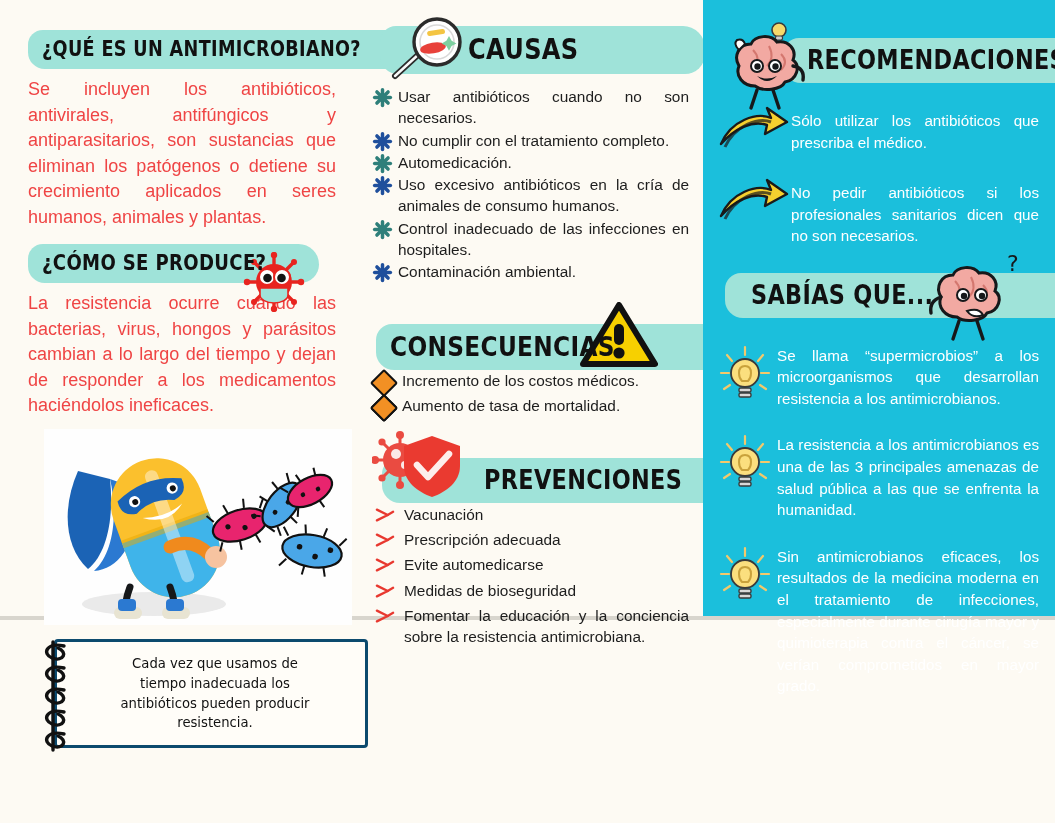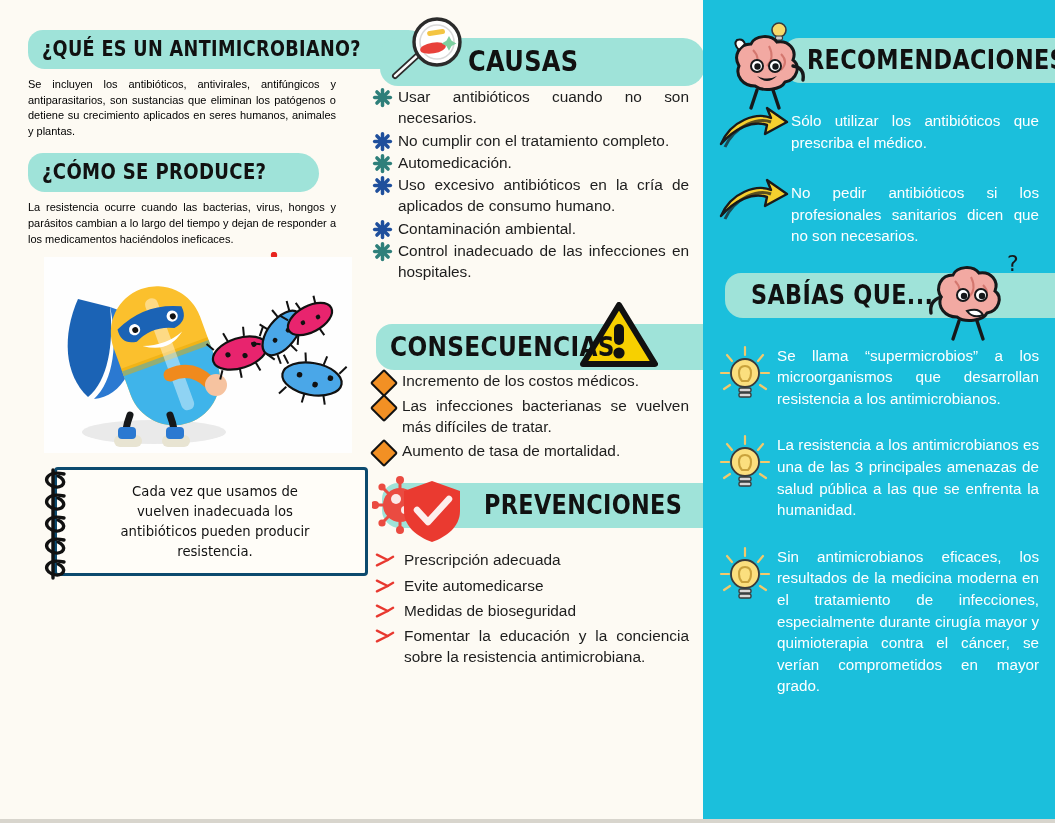--- a/index.html
+++ b/index.html
@@ -5,21 +5,21 @@
   html,body{margin:0;padding:0;}
   body{
     width:1055px;height:823px;
     background:#fdfaf3;
     font-family:"Liberation Sans",sans-serif;
     overflow:hidden;
     position:relative;
   }
   .page{
     position:relative;
-    width:1055px;height:823px;
+    width:1055px;height:620px;
     display:flex;
     background:#fdfaf3;
     box-sizing:border-box;
     border-bottom:4px solid #d8d5cd;
   }
   .col{position:relative;box-sizing:border-box;}
   .col-left{width:362px;padding:30px 26px 0 28px;}
   .col-mid{width:341px;padding:10px 14px 0 10px;}
   .col-right{
     width:352px;background:#1bbfdc;
@@ -47,21 +47,21 @@
   .t-qes{font-size:20.5px;}
   .t-como{font-size:21px;}
   .t-causas{font-size:28px;}
   .t-conse{font-size:27px;}
   .t-preven{font-size:26px;}
   .t-recom{font-size:26px;}
   .t-sabias{font-size:26px;}
 
   
   .p{
-    font-size:11px;line-height:1.42;color:#000000;
+    font-size:18px;line-height:1.42;color:#ef4444;
     text-align:justify;margin:2px 0 0 0;
     font-family:"Liberation Sans",sans-serif;
   }
   .p-right{color:#ffffff;font-size:15.2px;line-height:1.42;margin-top:12px;}
 
   
   ul.lst{list-style:none;margin:4px 0 0 0;padding:0;}
   ul.lst li{
     position:relative;padding-left:26px;
     font-size:15.4px;line-height:1.38;color:#1d1d1d;
@@ -258,30 +258,30 @@
         <g fill="none" stroke="#111" stroke-width="3.4" stroke-linecap="round">
           <path d="M24 10 C6 6 2 18 12 22 C24 26 28 16 18 12"></path>
           <path d="M24 32 C6 28 2 40 12 44 C24 48 28 38 18 34"></path>
           <path d="M24 54 C6 50 2 62 12 66 C24 70 28 60 18 56"></path>
           <path d="M24 76 C6 72 2 84 12 88 C24 92 28 82 18 78"></path>
           <path d="M24 98 C6 94 2 106 12 110 C24 114 28 104 18 100"></path>
           <path d="M13 6 L13 114"></path>
         </g>
       </svg>
       <div class="nt">Cada vez que usamos de</div>
-      <div class="nt">vuelven inadecuada los</div>
+      <div class="nt">tiempo inadecuada los</div>
       <div class="nt">antibióticos pueden producir</div>
       <div class="nt">resistencia.</div>
     </div>
   </div>
 
   <div class="col col-mid">
 
     <div class="hdr-wrap" style="height:72px;">
-      <div class="hl" style="position:absolute;left:8px;top:28px;padding-left:88px;padding-right:108px;">
+      <div class="hl" style="position:absolute;left:8px;top:16px;padding-left:88px;padding-right:108px;">
         <span class="hl-title t-causas">CAUSAS</span>
       </div>
       <svg class="magnifier" width="84" height="68" viewBox="0 0 84 68">
         <line x1="10" y1="60" x2="34" y2="38" stroke="#2b2b2b" stroke-width="6" stroke-linecap="round"></line>
         <line x1="10" y1="60" x2="34" y2="38" stroke="#fafafa" stroke-width="2.4" stroke-linecap="round"></line>
         <circle cx="52" cy="26" r="23" fill="#fff" stroke="#2b2b2b" stroke-width="3.4"></circle>
         <circle cx="52" cy="26" r="17" fill="none" stroke="#d9d9d9" stroke-width="1.6"></circle>
         <ellipse cx="48" cy="32" rx="13" ry="5.4" fill="#e8413a" transform="rotate(-10 48 32)"></ellipse>
         <rect x="42" y="14" width="18" height="5" rx="2.5" fill="#f4c542" transform="rotate(-8 51 16)"></rect>
         <path d="M64 20 l2.6 4.8 l4.8 2.6 l-4.8 2.6 l-2.6 4.8 l-2.6 -4.8 l-4.8 -2.6 l4.8 -2.6 z" fill="#7ecfa0"></path>
@@ -328,76 +328,75 @@
       <li>
         <svg class="bul" viewBox="0 0 24 24">
             <g fill="#1f4f9c">
               <rect x="10" y="1" width="4" height="22" rx="2"></rect>
               <rect x="1" y="10" width="22" height="4" rx="2"></rect>
               <rect x="10" y="1" width="4" height="22" rx="2" transform="rotate(45 12 12)"></rect>
               <rect x="10" y="1" width="4" height="22" rx="2" transform="rotate(-45 12 12)"></rect>
               <circle cx="12" cy="12" r="5"></circle>
             </g>
           </svg>
-        <span>Uso excesivo antibióticos en la cría de aplicados de consumo humano.</span>
+        <span>Uso excesivo antibióticos en la cría de animales de consumo humanos.</span>
+      </li>
+      <li>
+        <svg class="bul" viewBox="0 0 24 24">
+            <g fill="#2e7f7a">
+              <rect x="10" y="1" width="4" height="22" rx="2"></rect>
+              <rect x="1" y="10" width="22" height="4" rx="2"></rect>
+              <rect x="10" y="1" width="4" height="22" rx="2" transform="rotate(45 12 12)"></rect>
+              <rect x="10" y="1" width="4" height="22" rx="2" transform="rotate(-45 12 12)"></rect>
+              <circle cx="12" cy="12" r="5"></circle>
+            </g>
+          </svg>
+        <span>Control inadecuado de las infecciones en hospitales.</span>
       </li>
       <li>
         <svg class="bul" viewBox="0 0 24 24">
             <g fill="#1f4f9c">
               <rect x="10" y="1" width="4" height="22" rx="2"></rect>
               <rect x="1" y="10" width="22" height="4" rx="2"></rect>
               <rect x="10" y="1" width="4" height="22" rx="2" transform="rotate(45 12 12)"></rect>
               <rect x="10" y="1" width="4" height="22" rx="2" transform="rotate(-45 12 12)"></rect>
               <circle cx="12" cy="12" r="5"></circle>
             </g>
           </svg>
         <span>Contaminación ambiental.</span>
       </li>
-      <li>
-        <svg class="bul" viewBox="0 0 24 24">
-            <g fill="#2e7f7a">
-              <rect x="10" y="1" width="4" height="22" rx="2"></rect>
-              <rect x="1" y="10" width="22" height="4" rx="2"></rect>
-              <rect x="10" y="1" width="4" height="22" rx="2" transform="rotate(45 12 12)"></rect>
-              <rect x="10" y="1" width="4" height="22" rx="2" transform="rotate(-45 12 12)"></rect>
-              <circle cx="12" cy="12" r="5"></circle>
-            </g>
-          </svg>
-        <span>Control inadecuado de las infecciones en hospitales.</span>
-      </li>
     </ul>
 
     <div class="hdr-wrap" style="height:66px;margin-top:18px;">
       <div class="hl" style="position:absolute;left:4px;top:24px;padding-right:96px;">
         <span class="hl-title t-conse">CONSECUENCIAS</span>
       </div>
       <svg class="warn" width="78" height="66" viewBox="0 0 78 66">
         <path d="M39 3 L75 62 H3 Z" fill="#f7d000" stroke="#111" stroke-width="6" stroke-linejoin="round"></path>
         <rect x="34" y="22" width="10" height="21" rx="5" fill="#111"></rect>
         <circle cx="39" cy="51" r="5.6" fill="#111"></circle>
       </svg>
     </div>
 
     <ul class="lst diam">
       <li>
         <span class="diamond"></span>
         <span>Incremento de los costos médicos.</span>
       </li>
       <li>
         <span class="diamond"></span>
-        <span>Las infecciones bacterianas se vuelven más difíciles de tratar.</span>
       </li>
       <li>
         <span class="diamond"></span>
         <span>Aumento de tasa de mortalidad.</span>
       </li>
     </ul>
 
     <div class="hdr-wrap" style="height:70px;margin-top:14px;">
-      <div class="hl" style="position:absolute;left:10px;top:8px;padding-left:102px;padding-right:20px;">
+      <div class="hl" style="position:absolute;left:10px;top:28px;padding-left:102px;padding-right:20px;">
         <span class="hl-title t-preven">PREVENCIONES</span>
       </div>
       <svg class="shield" width="108" height="70" viewBox="0 0 108 70">
         <g fill="#ea4b41">
           <circle cx="28" cy="30" r="17"></circle>
           <g stroke="#ea4b41" stroke-width="3" stroke-linecap="round">
             <line x1="28" y1="13" x2="28" y2="5"></line>
               <line x1="28" y1="47" x2="28" y2="55"></line>
             <line x1="11" y1="30" x2="3" y2="30"></line>
               <line x1="16" y1="18" x2="10" y2="12"></line>
@@ -410,20 +409,27 @@
             <circle cx="10" cy="48" r="3.6"></circle>
         </g>
         <circle cx="24" cy="24" r="5" fill="#fbe9e7"></circle>
         <circle cx="33" cy="35" r="4" fill="#fbe9e7"></circle>
         <path d="M60 6 L88 16 V36 C88 52 74 62 60 67 C46 62 32 52 32 36 V16 Z" fill="#ea3a30"></path>
         <path d="M45 35 L56 47 L77 24" fill="none" stroke="#fdeeec" stroke-width="6.5" stroke-linecap="round" stroke-linejoin="round"></path>
       </svg>
     </div>
 
     <ul class="lst arrows">
+      <li>
+        <svg class="arw" viewBox="0 0 22 20">
+            <path d="M2 4 L14 10 L2 16" fill="none" stroke="#e8382f" stroke-width="2.6" stroke-linecap="round" stroke-linejoin="round"></path>
+            <path d="M14 10 L20 6.5" stroke="#e8382f" stroke-width="2.6" stroke-linecap="round"></path>
+          </svg>
+        <span>Vacunación</span>
+      </li>
       <li>
         <svg class="arw" viewBox="0 0 22 20">
             <path d="M2 4 L14 10 L2 16" fill="none" stroke="#e8382f" stroke-width="2.6" stroke-linecap="round" stroke-linejoin="round"></path>
             <path d="M14 10 L20 6.5" stroke="#e8382f" stroke-width="2.6" stroke-linecap="round"></path>
           </svg>
         <span>Prescripción adecuada</span>
       </li>
       <li>
         <svg class="arw" viewBox="0 0 22 20">
             <path d="M2 4 L14 10 L2 16" fill="none" stroke="#e8382f" stroke-width="2.6" stroke-linecap="round" stroke-linejoin="round"></path>

